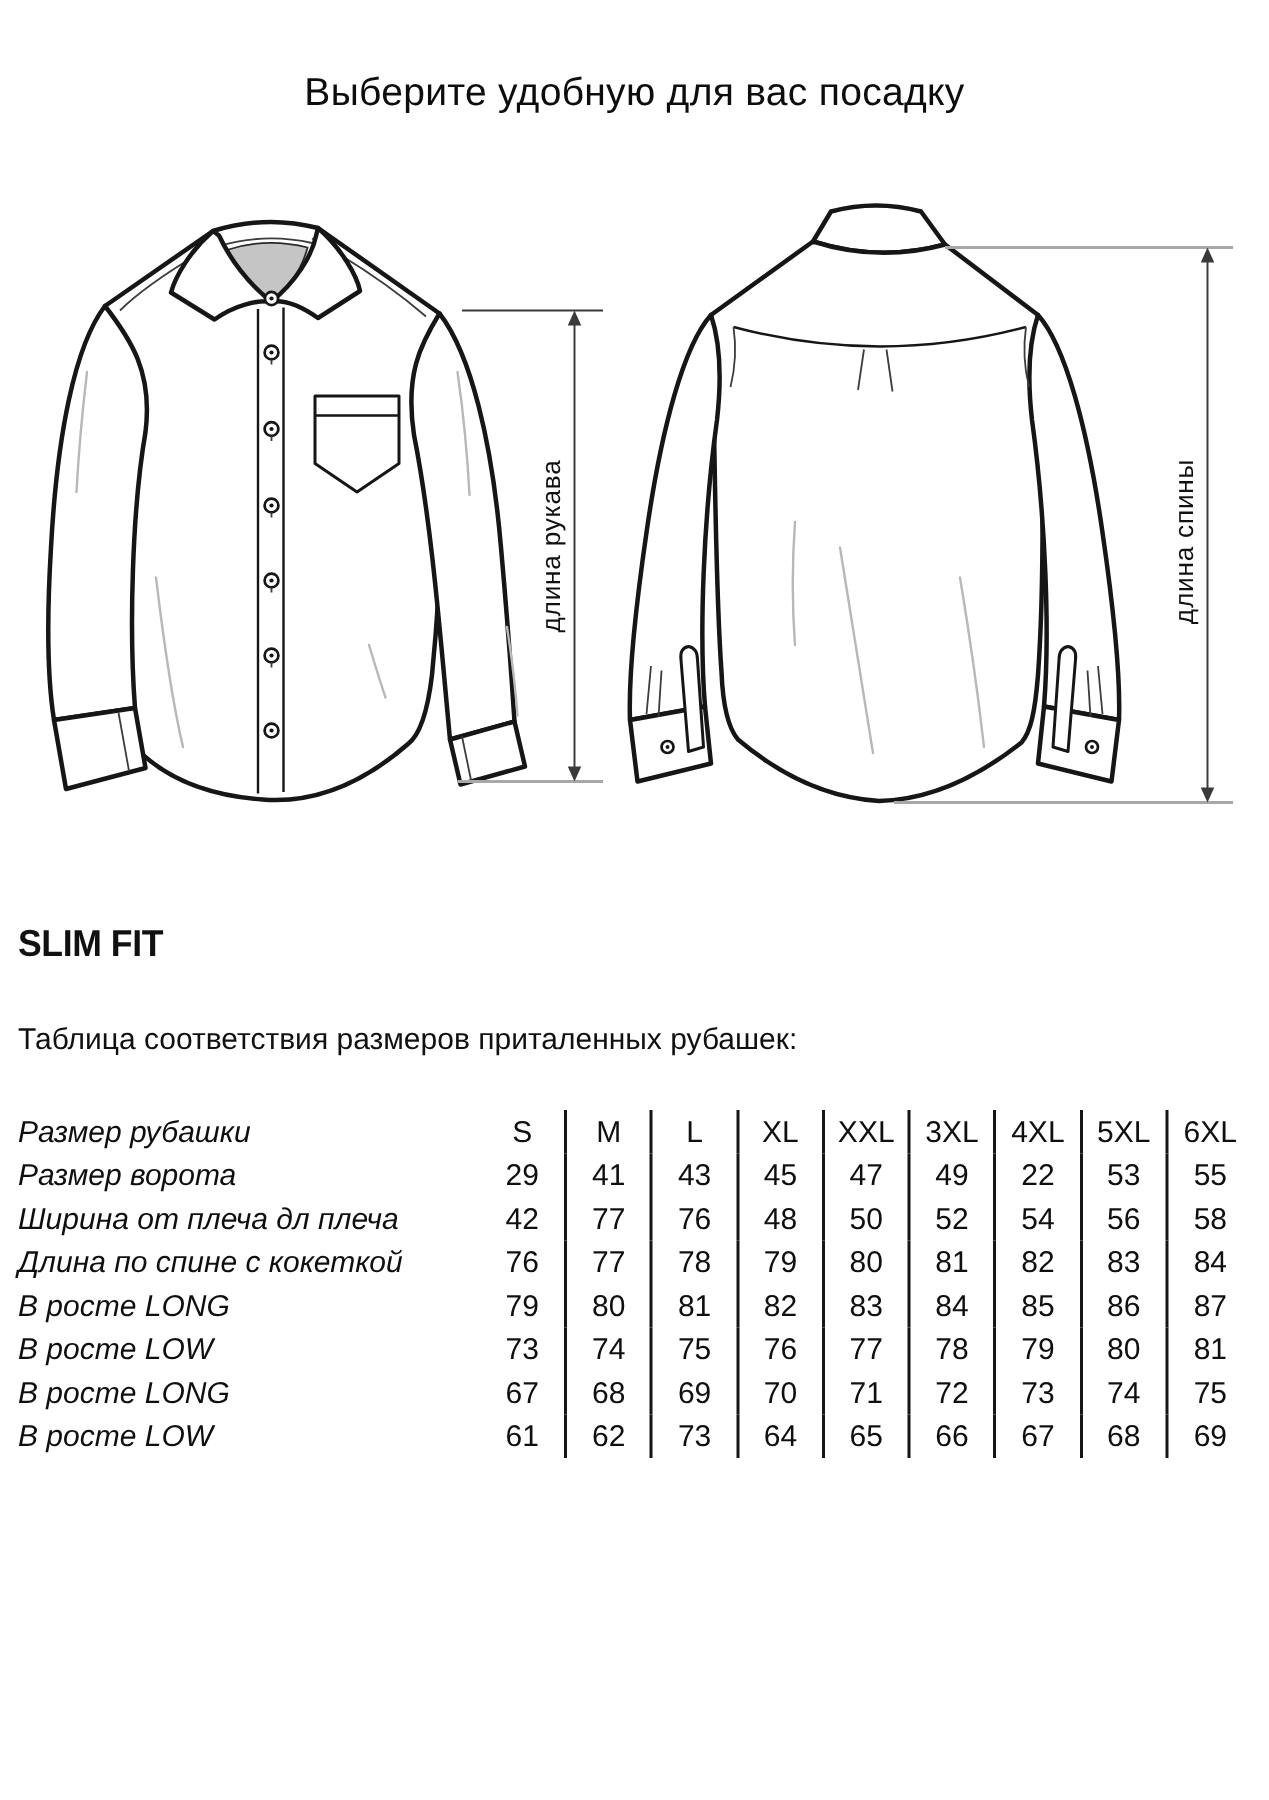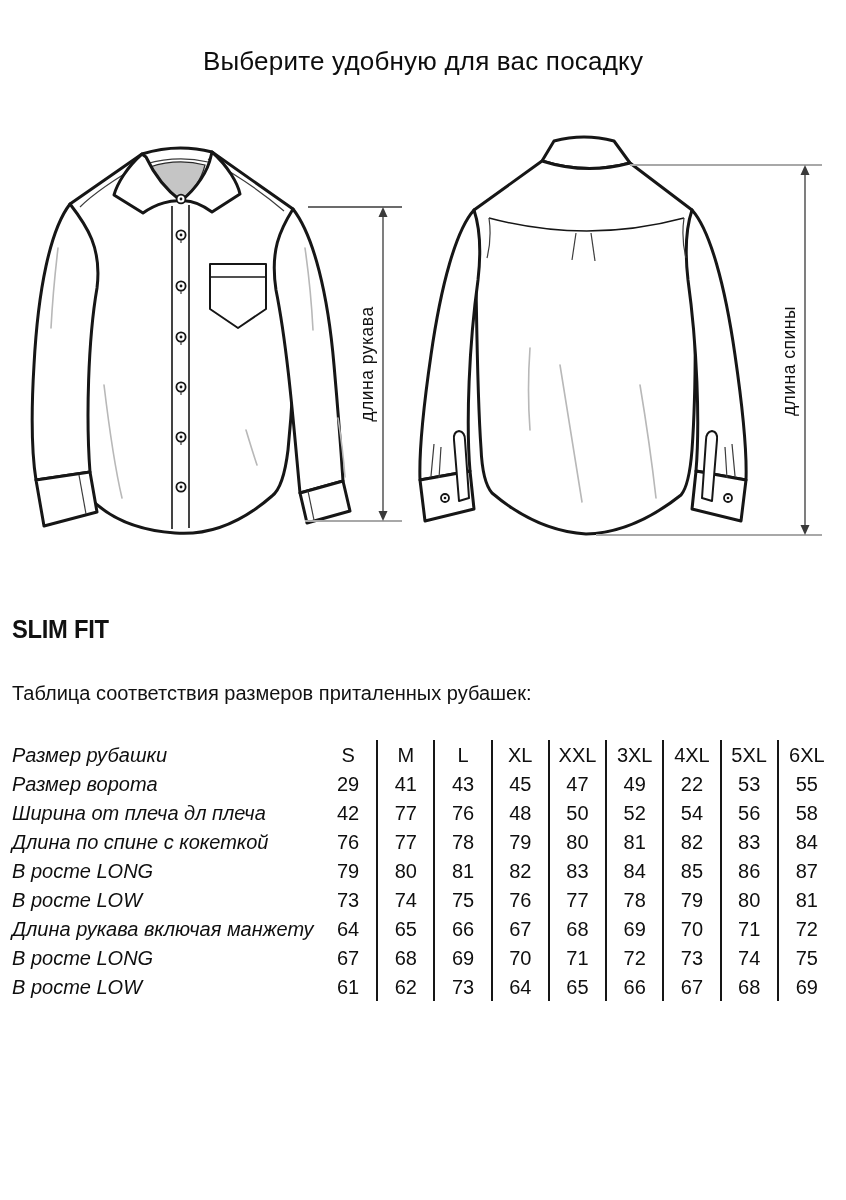--- a/index.html
+++ b/index.html
@@ -226,32 +226,20 @@
           <td class="num">74</td>
           <td class="num">75</td>
           <td class="num">76</td>
           <td class="num">77</td>
           <td class="num">78</td>
           <td class="num">79</td>
           <td class="num">80</td>
           <td class="num">81</td>
         </tr>
         <tr>
-          <td class="lbl">Длина рукава включая манжету</td>
-          <td class="num">64</td>
-          <td class="num">65</td>
-          <td class="num">66</td>
-          <td class="num">67</td>
-          <td class="num">68</td>
-          <td class="num">69</td>
-          <td class="num">70</td>
-          <td class="num">71</td>
-          <td class="num">72</td>
-        </tr>
-        <tr>
           <td class="lbl">В росте LONG</td>
           <td class="num">67</td>
           <td class="num">68</td>
           <td class="num">69</td>
           <td class="num">70</td>
           <td class="num">71</td>
           <td class="num">72</td>
           <td class="num">73</td>
           <td class="num">74</td>
           <td class="num">75</td>

